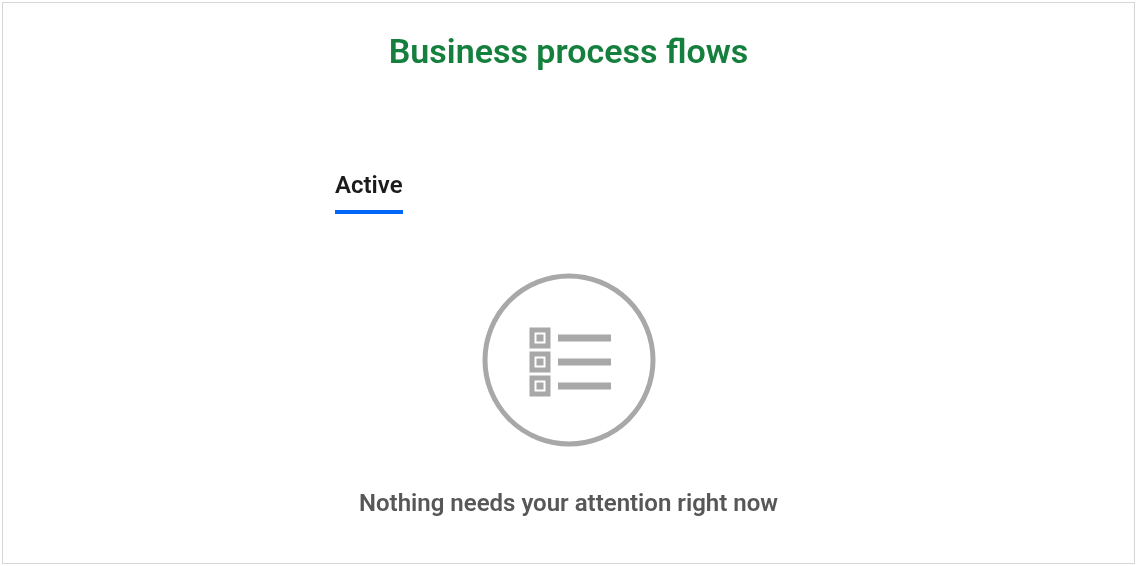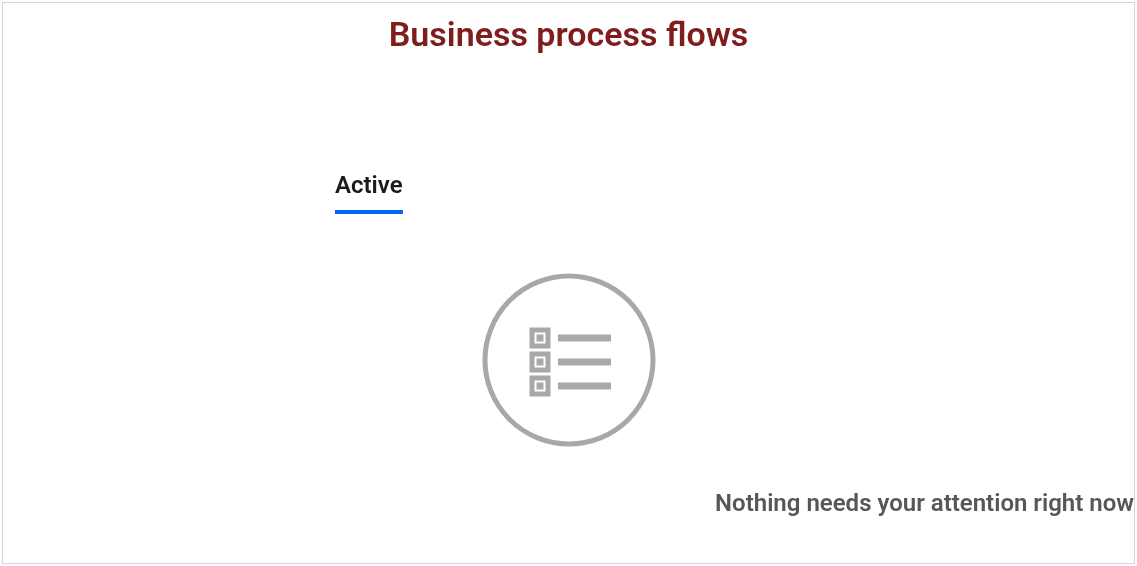--- a/index.html
+++ b/index.html
@@ -16,27 +16,27 @@
     .card {
       width: 1133px;
       height: 562px;
       margin: 2px;
       border: 1px solid #d6d6d6;
       background: #fff;
       position: relative;
     }
     .page-title {
       position: absolute;
-      top: 11px;
+      top: 28px;
       left: 0;
       width: 100%;
       text-align: center;
       font-size: 34px;
       font-weight: 600;
-      color: #7f1d1d;
+      color: #15803d;
     }
     .tabs {
       position: absolute;
       top: 168px;
       left: 332px;
       display: flex;
       gap: 40px;
     }
     .tab {
       font-size: 24px;
@@ -61,21 +61,21 @@
       left: 50%;
       transform: translateX(-50%);
       width: 176px;
       height: 176px;
     }
     .empty-message {
       position: absolute;
       top: 486px;
       left: 0;
       width: 100%;
-      text-align: right;
+      text-align: center;
       font-size: 24px;
       font-weight: 600;
       color: #575757;
     }
   </style>
 </head>
 <body>
 
 <div class="card">
 

